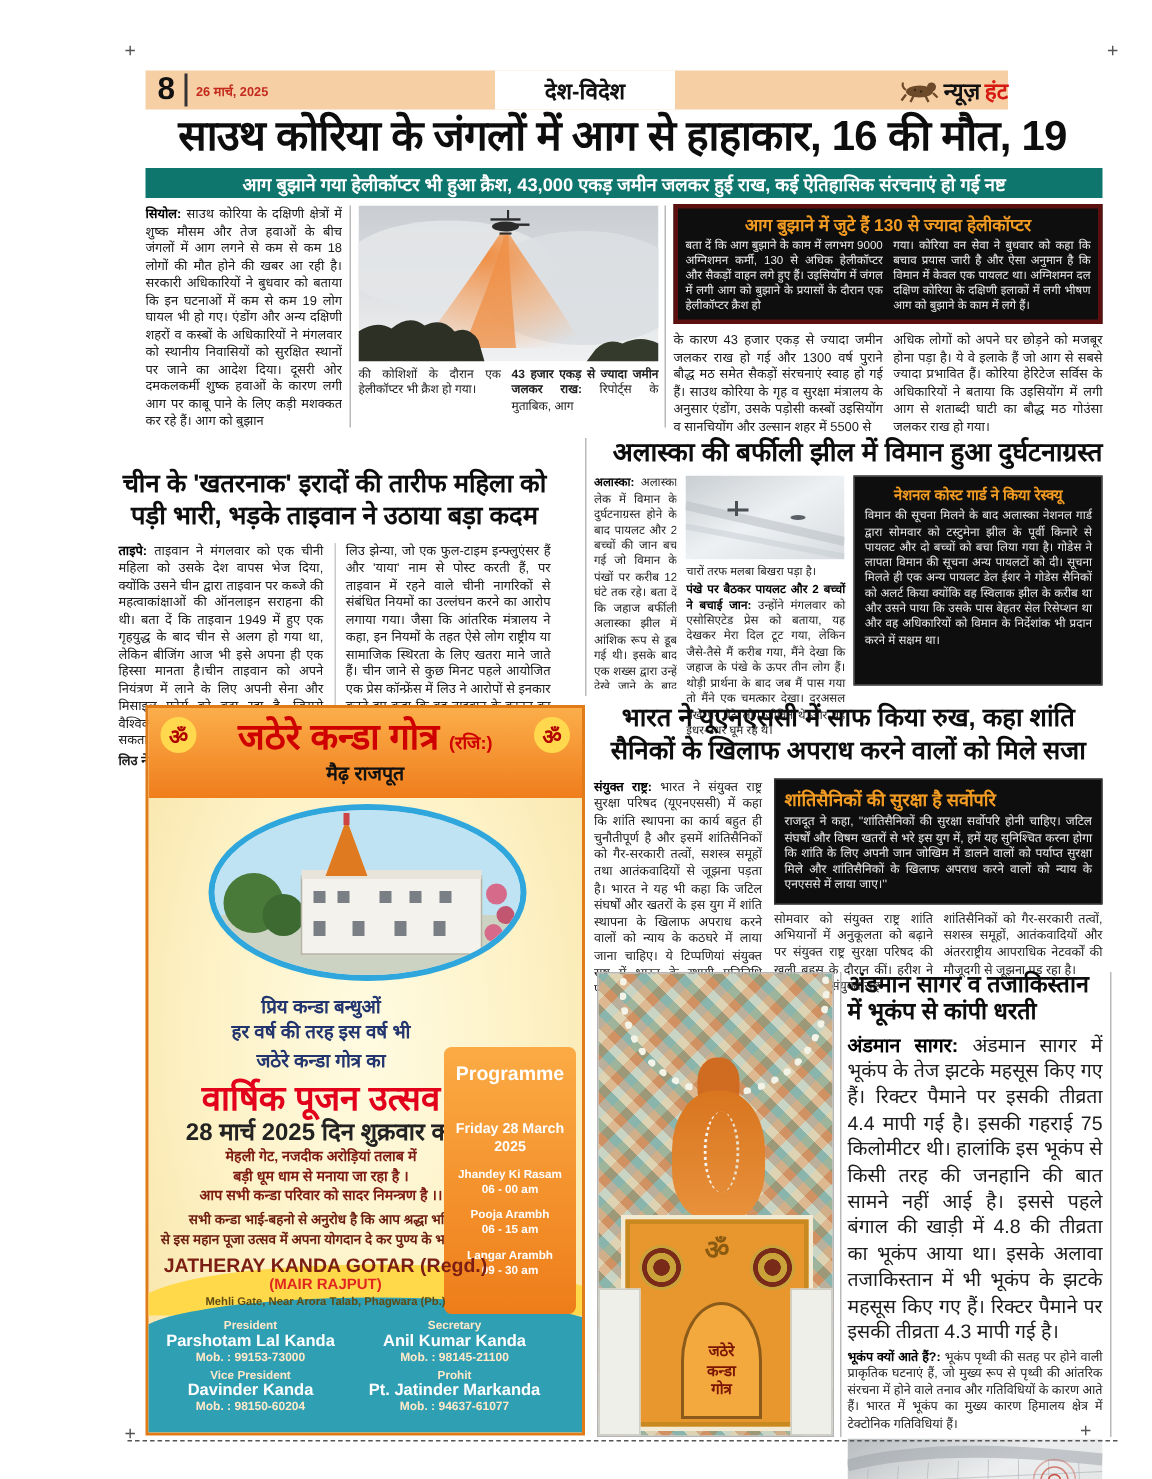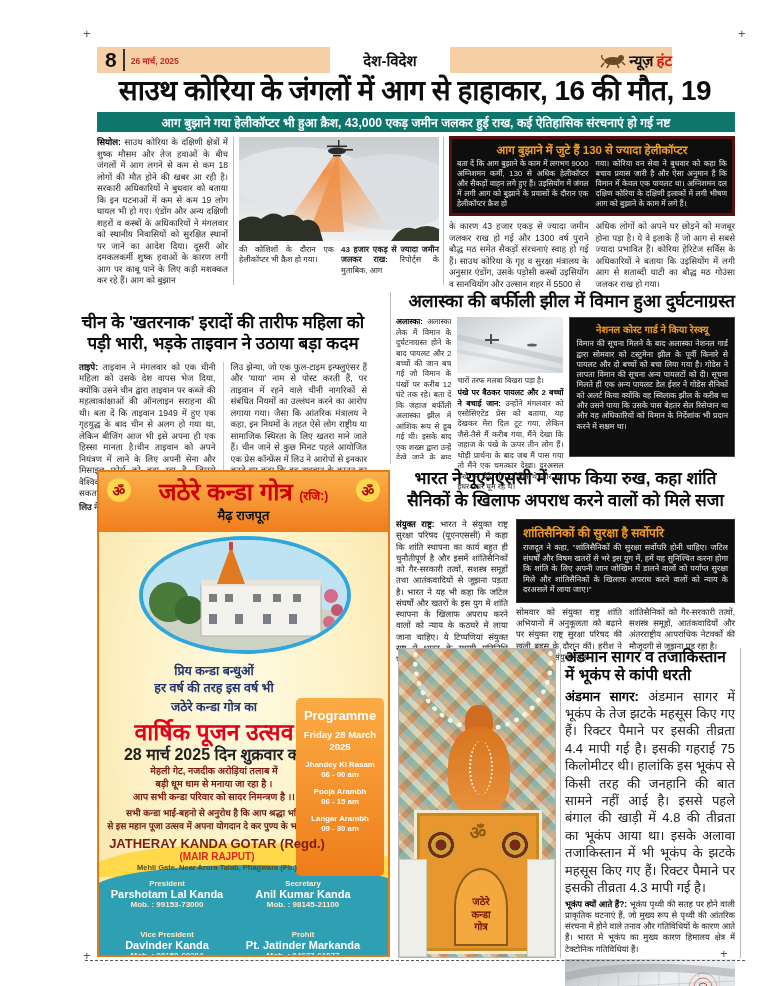--- a/index.html
+++ b/index.html
@@ -46,25 +46,25 @@
       overflow:hidden;background:#bfe0ef;box-sizing:border-box;}
   .ad-line{position:absolute;width:210px;left:10px;text-align:center;font-weight:800;color:#23356e;font-size:12.5px;}
   .ad-event{position:absolute;left:6px;width:218px;text-align:center;font-size:23px;font-weight:800;color:#e2001a;}
   .ad-date{position:absolute;left:2px;width:226px;text-align:center;font-size:16px;font-weight:800;color:#222222;}
   .ad-venue{position:absolute;left:4px;width:222px;text-align:center;font-size:9.5px;font-weight:700;color:#7d1a12;}
   .ad-appeal{position:absolute;left:2px;width:230px;text-align:center;font-size:9px;font-weight:700;color:#6d1d10;}
   .ad-org{position:absolute;left:0;width:236px;text-align:center;font-weight:800;}
   .prog{position:absolute;right:4px;top:226px;width:88px;height:178px;border-radius:5px;
       background:linear-gradient(180deg,#fbab45,#ee7d19);color:#fff;text-align:center;padding-top:10px;box-sizing:border-box;z-index:4;}
   .prog .pt{font-size:13px;font-weight:800;}
-  .prog .pd{font-size:9.5px;font-weight:800;margin-top:6px;line-height:1.25;}
+  .prog .pd{font-size:9.5px;font-weight:800;margin-top:24px;line-height:1.25;}
   .prog .pi{margin-top:7px;font-size:7.8px;font-weight:700;line-height:1.3;}
   .wave-y{position:absolute;left:-8px;bottom:78px;width:110%;height:34px;background:#ffd94a;border-radius:50% 50% 0 0/28px 28px 0 0;}
   .teal{position:absolute;left:-8px;bottom:0;width:110%;height:90px;background:#2f9fb4;border-radius:50% 50% 0 0/26px 26px 0 0;z-index:3;}
-  .contacts{position:absolute;left:8px;top:14px;width:272px;display:grid;grid-template-columns:1fr 1fr;row-gap:21px;text-align:center;}
+  .contacts{position:absolute;left:8px;top:14px;width:272px;display:grid;grid-template-columns:1fr 1fr;row-gap:3px;text-align:center;}
   .c-role{font-size:7.8px;font-weight:800;color:#ffe9c8;}
   .c-name{font-size:11px;font-weight:800;color:#ffffff;line-height:1.1;}
   .c-ph{font-size:8px;font-weight:800;color:#ffe9c8;}
   .donation{position:absolute;left:0;bottom:4px;width:272px;text-align:center;color:#ffe400;font-size:9.3px;font-weight:800;line-height:1.3;padding-left:8px;}
   
   .shrine{left:398px;top:648px;width:158px;height:310px;border:1px solid #b5b5b5;box-sizing:border-box;overflow:hidden;
      background:
        repeating-linear-gradient(45deg,rgba(47,130,120,.35) 0 6px,rgba(230,220,190,.35) 6px 12px,rgba(190,100,50,.30) 12px 18px),
        repeating-linear-gradient(-45deg,#d9cfae 0 7px,#b9d0c8 7px 14px,#d8a578 14px 21px);}
   .shrine .arch{position:absolute;left:14px;top:-58px;width:130px;height:130px;border-radius:50%;border:5px dotted #f3f3e8;}
@@ -222,21 +222,21 @@
 
   <div class="abs" style="left:396px;top:468px;width:339px;">
     <div class="story-head" style="font-size:17px;line-height:1.3;">भारत ने यूएनएससी में साफ किया रुख, कहा शांति सैनिकों के खिलाफ अपराध करने वालों को मिले सजा</div>
     <div style="display:flex;gap:8px;margin-top:7px;">
       <div class="bt" style="width:112px;font-size:8.4px;">
         <b>संयुक्त राष्ट्र:</b> <span>भारत ने संयुक्त राष्ट्र सुरक्षा परिषद (यूएनएससी) में कहा कि शांति स्थापना का कार्य बहुत ही चुनौतीपूर्ण है और इसमें शांतिसैनिकों को गैर-सरकारी तत्वों, सशस्त्र समूहों तथा आतंकवादियों से जूझना पड़ता है। भारत ने यह भी कहा कि जटिल संघर्षों और खतरों के इस युग में शांति स्थापना के खिलाफ अपराध करने वालों को न्याय के कठघरे में लाया जाना चाहिए। ये टिप्पणियां संयुक्त राष्ट्र में भारत के स्थायी प्रतिनिधि पर्वतनेनी हरीश ने</span>
       </div>
       <div style="flex:1;">
         <div class="blackbox" style="padding:4px 6px 6px 6px;border:1px solid #333;">
           <div class="btitle" style="font-size:12px;text-align:left;margin-bottom:2px;">शांतिसैनिकों की सुरक्षा है सर्वोपरि</div>
-          <div class="btext" style="font-size:8px;line-height:1.32;">राजदूत ने कहा, ''शांतिसैनिकों की सुरक्षा सर्वोपरि होनी चाहिए। जटिल संघर्षों और विषम खतरों से भरे इस युग में, हमें यह सुनिश्चित करना होगा कि शांति के लिए अपनी जान जोखिम में डालने वालों को पर्याप्त सुरक्षा मिले और शांतिसैनिकों के खिलाफ अपराध करने वालों को न्याय के दरअसले में लाया जाए।''</div>
+          <div class="btext" style="font-size:8px;line-height:1.32;">राजदूत ने कहा, ''शांतिसैनिकों की सुरक्षा सर्वोपरि होनी चाहिए। जटिल संघर्षों और विषम खतरों से भरे इस युग में, हमें यह सुनिश्चित करना होगा कि शांति के लिए अपनी जान जोखिम में डालने वालों को पर्याप्त सुरक्षा मिले और शांतिसैनिकों के खिलाफ अपराध करने वालों को न्याय के एनएससे में लाया जाए।''</div>
         </div>
         <div class="twocol" style="margin-top:4px;">
           <div class="bt" style="font-size:8.4px;">सोमवार को संयुक्त राष्ट्र शांति अभियानों में अनुकूलता को बढ़ाने पर संयुक्त राष्ट्र सुरक्षा परिषद की खुली बहस के दौरान कीं। हरीश ने कहा, ''आज संयुक्त राष्ट्र</div>
           <div class="bt" style="font-size:8.4px;">शांतिसैनिकों को गैर-सरकारी तत्वों, सशस्त्र समूहों, आतंकवादियों और अंतरराष्ट्रीय आपराधिक नेटवर्कों की मौजूदगी से जूझना पड़ रहा है।</div>
         </div>
       </div>
     </div>
   </div>
 
   <div class="abs ad">

